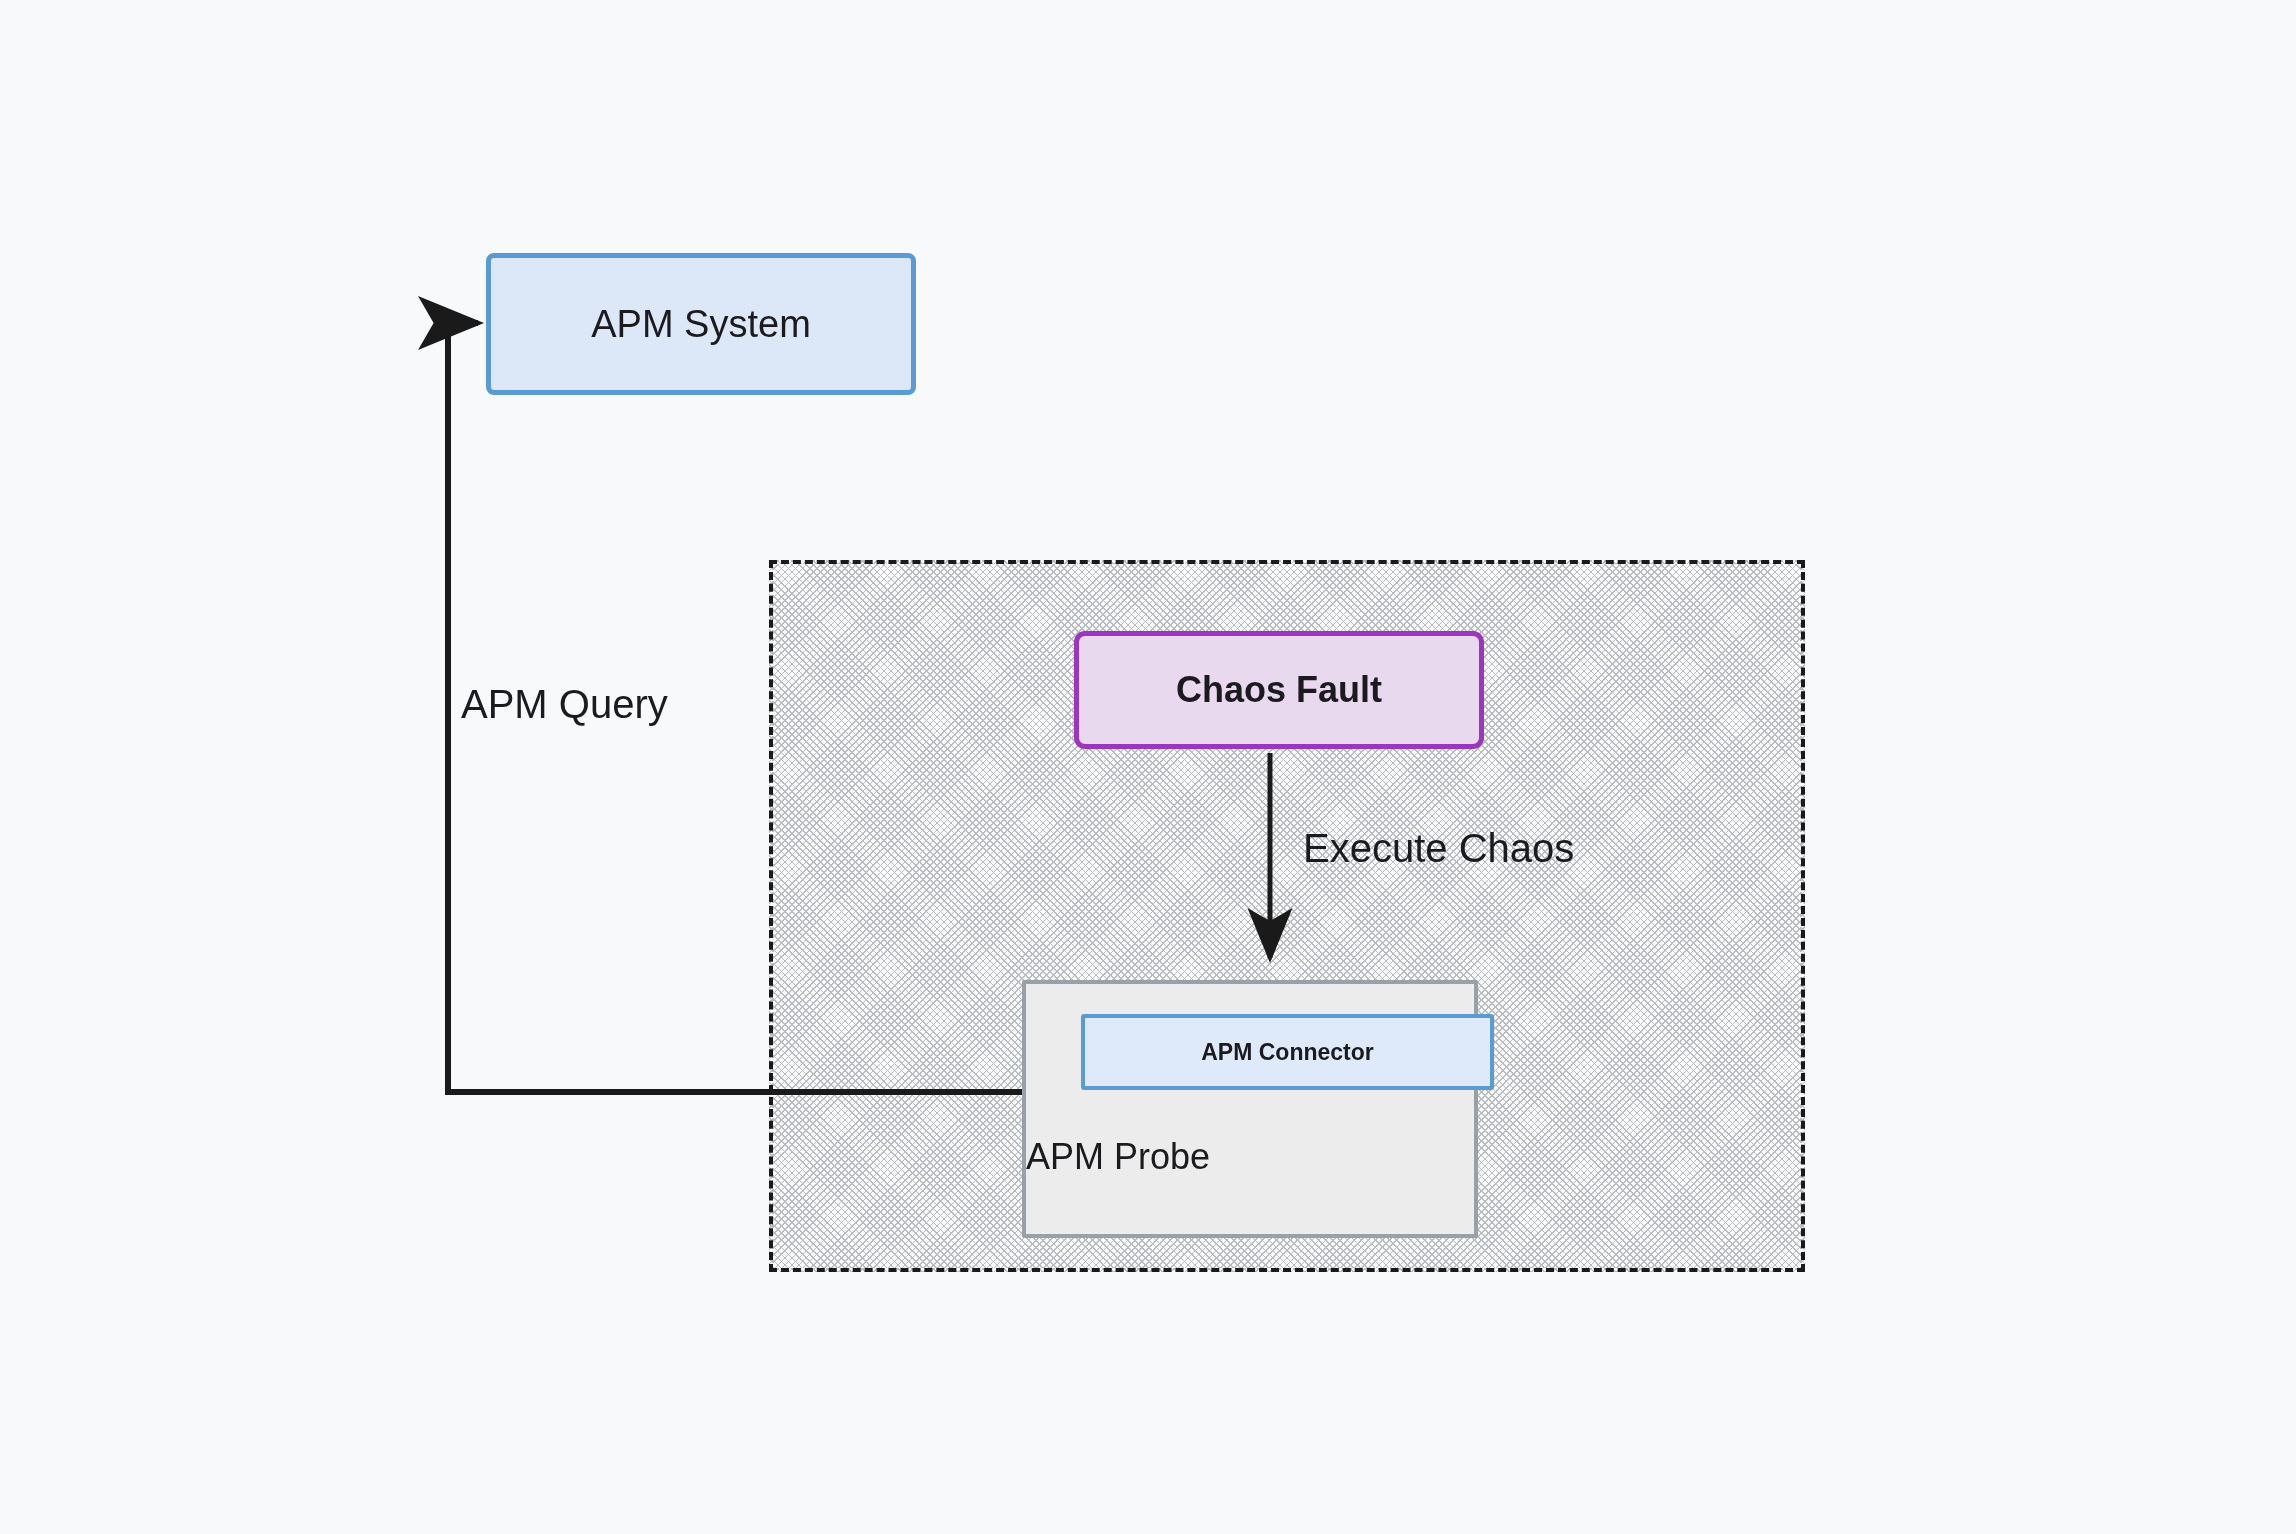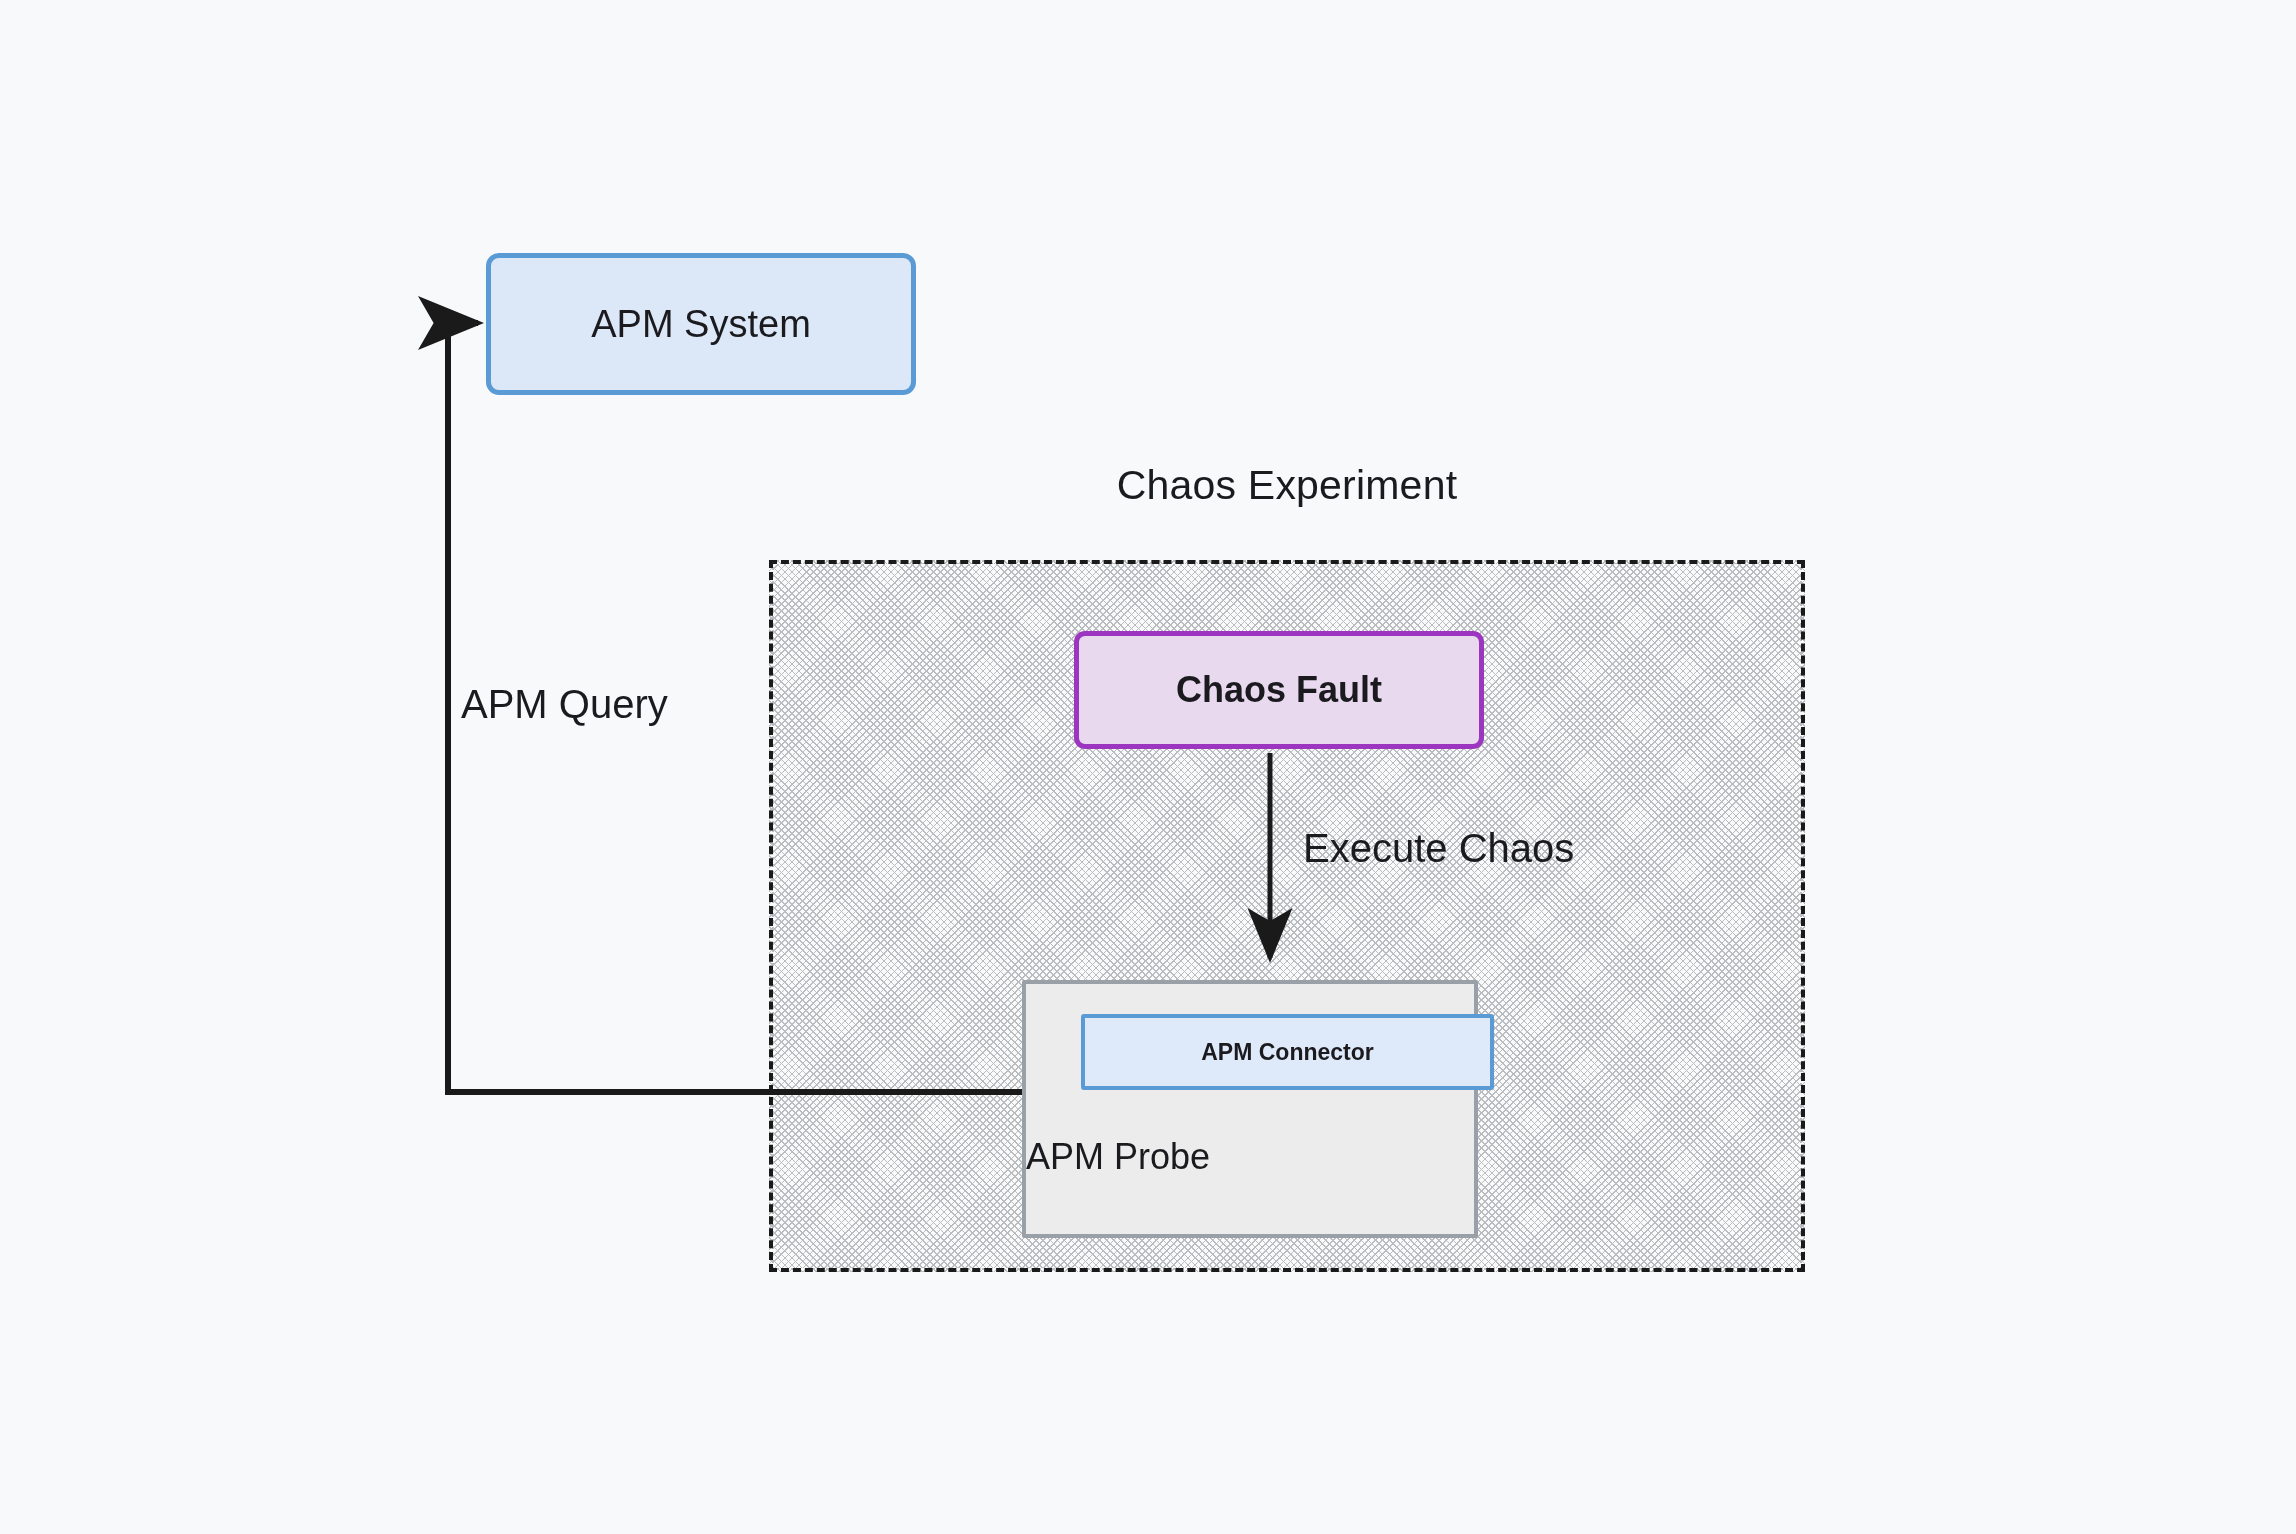--- a/index.html
+++ b/index.html
@@ -54,21 +54,21 @@
     text-align: center;
   }
 
   .node-apm-system {
     left: 486px;
     top: 253px;
     width: 430px;
     height: 142px;
     background: #dce8f8;
     border: 5px solid #5b9bd5;
-    border-radius: 13px;
+    border-radius: 8px;
     font-size: 38px;
     color: #1b1b1f;
   }
 
   .node-chaos-fault {
     left: 1074px;
     top: 631px;
     width: 410px;
     height: 118px;
     background: #e8d9ef;
@@ -142,21 +142,20 @@
     width: 2296px;
     height: 1534px;
     pointer-events: none;
   }
 </style>
 </head>
 <body>
 
 <div id="canvas">
 
-  <div class="experiment-title">Chaos Experiment</div>
 
   <div class="experiment-region"></div>
 
   <svg class="edges-svg" viewBox="0 0 2296 1534" xmlns="http://www.w3.org/2000/svg">
     <defs>
       <marker id="arrowhead" markerWidth="11" markerHeight="9" refX="10" refY="4.5" orient="auto" markerUnits="strokeWidth">
         <path d="M0,0 L11,4.5 L0,9 L2.6,4.5 z" fill="#1a1a1a"></path>
       </marker>
     </defs>
 

